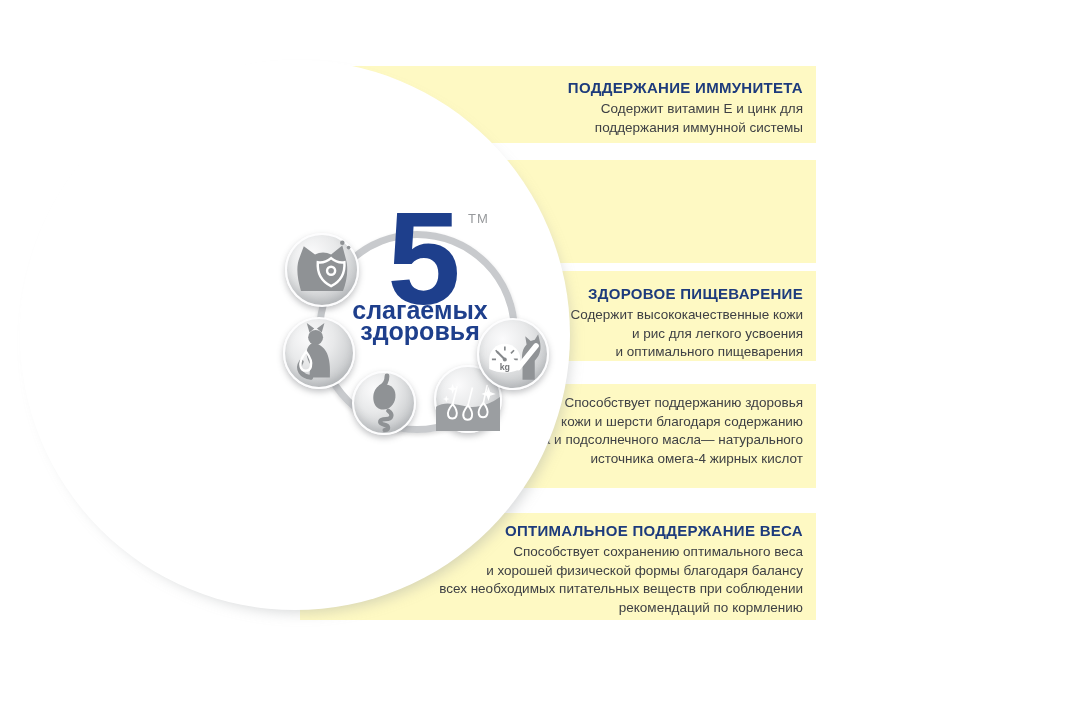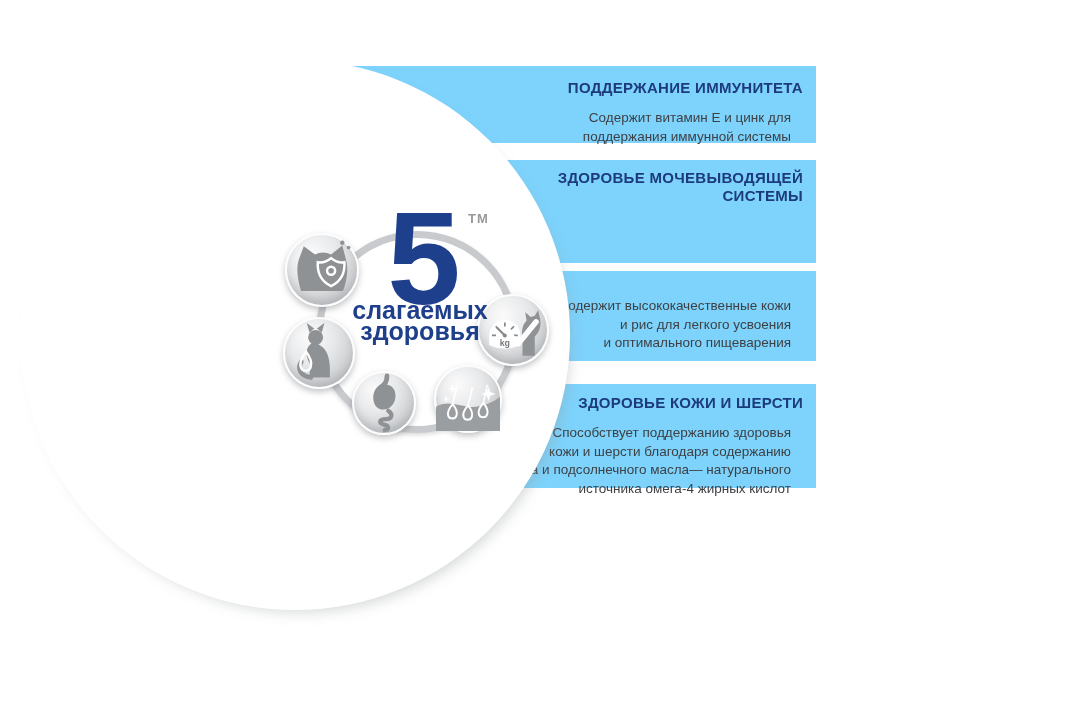--- a/index.html
+++ b/index.html
@@ -2,29 +2,29 @@
 <html><head>
 <meta charset="utf-8">
 <style>
   html,body{margin:0;padding:0;background:#ffffff;}
   .canvas{
     position:relative;width:1080px;height:720px;overflow:hidden;background:#ffffff;
     font-family:"Liberation Sans",sans-serif;
   }
   
   .stripe{
-    position:absolute;left:300px;width:516px;background:#7dd3fc;
+    position:absolute;left:300px;width:516px;background:#fef9c3;
     box-sizing:border-box;padding:10px 13px 0 90px;text-align:right;z-index:1;
   }
   .stripe h3{
     margin:0 0 3px 0;font-size:15px;line-height:18px;font-weight:bold;
     color:#1D3B7C;letter-spacing:.3px;white-space:pre-line;
   }
   .stripe p{
-    margin:12px;font-size:13.5px;line-height:18.5px;color:#3E4044;white-space:pre-line;
+    margin:0;font-size:13.5px;line-height:18.5px;color:#3E4044;white-space:pre-line;
   }
   .s1{top:66px;height:77px;padding-top:13px;}
   .s2{top:160px;height:103px;padding-top:9px;}
   .s3{top:271px;height:90px;padding-top:14px;}
   .s4{top:384px;height:104px;padding-top:10px;}
   .s5{top:513px;height:107px;padding-top:9px;}
   
   .white-disc{
     position:absolute;left:20px;top:60px;width:550px;height:550px;border-radius:50%;
     background:#ffffff;z-index:2;box-shadow:6px 8px 14px -6px rgba(150,154,158,.40);
@@ -34,69 +34,74 @@
   .ring{
     position:absolute;left:316px;top:231px;width:202px;height:202px;border-radius:50%;
     box-sizing:border-box;border:7px solid #C8CACD;
     box-shadow:0 2px 4px rgba(0,0,0,.15), inset 0 2px 2px rgba(255,255,255,.85);
   }
   .big-number{
     position:absolute;left:368px;top:193px;width:112px;text-align:center;
     font-size:132px;line-height:1;font-weight:bold;color:#1E3F8C;
   }
   .tm{
-    position:absolute;left:468px;top:211px;font-size:13px;font-weight:bold;
+    position:absolute;left:468px;top:211px;font-size:13px;font-weight:normal;
     color:#97999C;letter-spacing:1px;
   }
   .badge-caption{
     position:absolute;left:320px;top:300px;width:200px;text-align:center;
     font-size:25px;line-height:21px;font-weight:bold;color:#1E3F8C;
   }
   .icon-circle{
     position:absolute;border-radius:50%;box-sizing:border-box;border:2px solid #FDFDFE;
     background:radial-gradient(circle at 35% 28%, #FBFBFC 0%, #E8E9EA 38%, #CDCFD1 70%, #AEB1B4 100%);
     box-shadow:0 3px 6px rgba(80,84,88,.35), inset 0 -5px 7px rgba(120,124,128,.22);
   }
   .icon-circle svg{position:absolute;inset:0;width:100%;height:100%;}
   .ic-immunity{left:285px;top:233px;width:74px;height:74px;}
   .ic-urinary{left:283px;top:317px;width:72px;height:72px;}
   .ic-digestion{left:352px;top:371px;width:64px;height:64px;}
   .ic-skincoat{left:434px;top:365px;width:68px;height:68px;}
-  .ic-weight{left:477px;top:294px;width:72px;height:72px;}
+  .ic-weight{left:477px;top:318px;width:72px;height:72px;}
 </style>
 </head>
 <body>
 
 <div class="canvas">
 
   <section class="stripe s1">
     <h3>ПОДДЕРЖАНИЕ ИММУНИТЕТА</h3>
     <p>Содержит витамин Е и цинк для
 поддержания иммунной системы</p>
   </section>
 
   <section class="stripe s2">
-    <h3>ЗДОРОВЬЕ МОЧЕВЫВОДЯЩЕЙ
-СИСТЕМЫ</h3>
   </section>
 
   <section class="stripe s3">
+    <h3>ЗДОРОВОЕ ПИЩЕВАРЕНИЕ</h3>
     <p>Содержит высококачественные кожи
 и рис для легкого усвоения
 и оптимального пищеварения</p>
   </section>
 
   <section class="stripe s4">
-    <h3>ЗДОРОВЬЕ КОЖИ И ШЕРСТИ</h3>
     <p>Способствует поддержанию здоровья
 кожи и шерсти благодаря содержанию
 цинка и подсолнечного масла— натурального
 источника омега-4 жирных кислот</p>
   </section>
 
+  <section class="stripe s5">
+    <h3>ОПТИМАЛЬНОЕ ПОДДЕРЖАНИЕ ВЕСА</h3>
+    <p>Способствует сохранению оптимального веса
+и хорошей физической формы благодаря балансу
+всех необходимых питательных веществ при соблюдении
+рекомендаций по кормлению</p>
+  </section>
 
   <div class="white-disc"></div>
 
   <div class="badge">
 
     <div class="ring"></div>
 
     <div class="icon-circle ic-immunity">
       <svg viewBox="0 0 100 100">
         <path d="M20 80 C14 60 13 44 18 32 L24 16 L40 28 C47 24 56 24 63 28 L79 15 L84 34 C88 48 86 64 80 80 Z" fill="#8F9295"></path>

